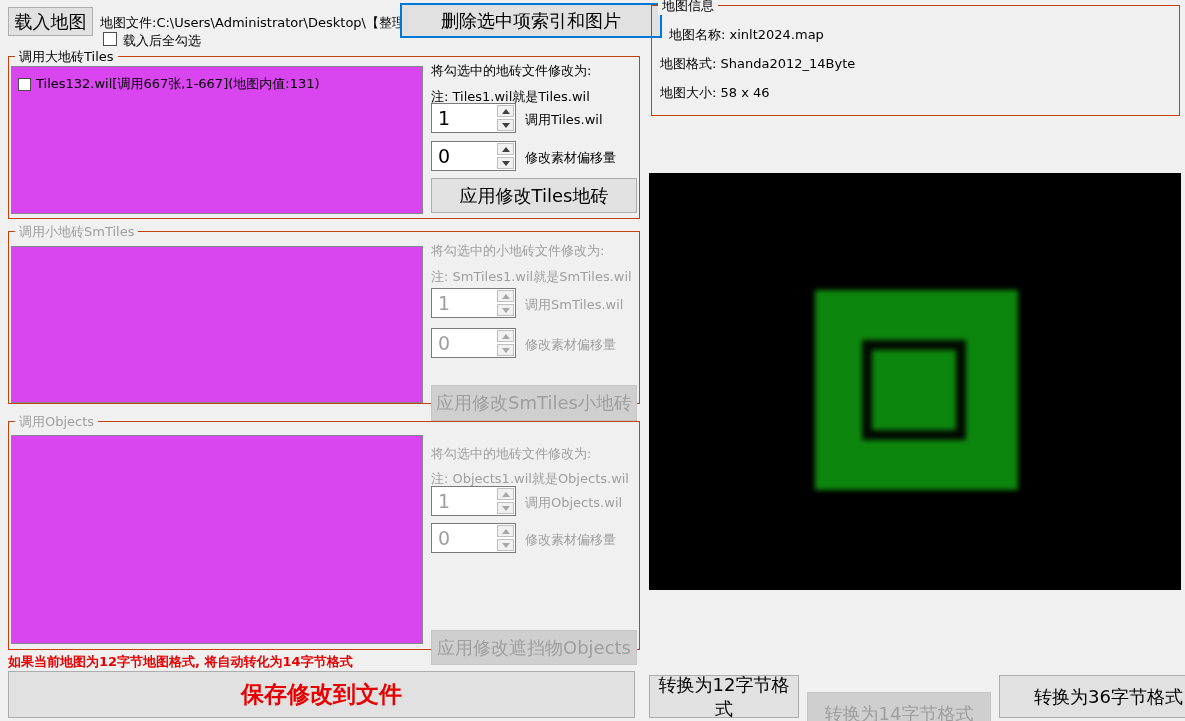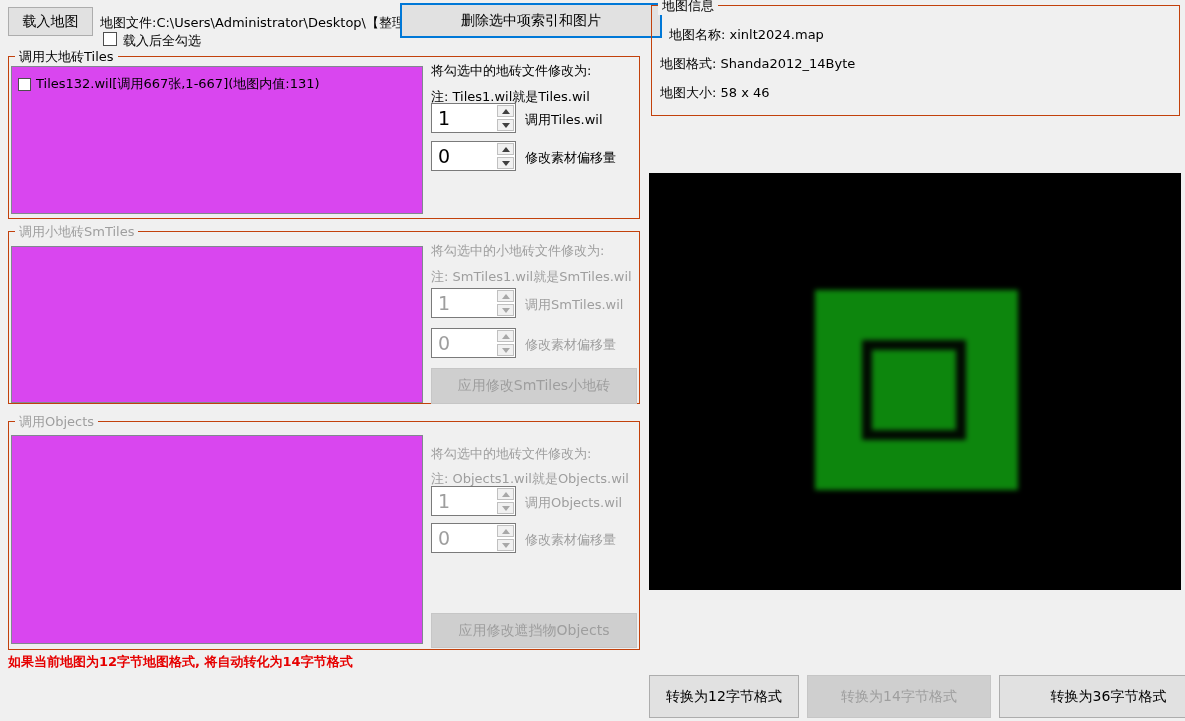--- a/index.html
+++ b/index.html
@@ -5,24 +5,24 @@
   * { margin:0; padding:0; box-sizing:border-box; }
   html,body { background:#e8e8e8; }
   .window {
     position:relative; width:1185px; height:721px; background:#f0f0f0;
     font-family:"DejaVu Sans", sans-serif; font-size:13px; color:#000;
     overflow:hidden;
   }
   .btn {
     position:absolute; background:#e1e1e1; border:1px solid #adadad;
     display:flex; align-items:center; justify-content:center;
-    font-size:14px; color:#000; cursor:pointer; text-align:center;
+    font-size:18px; color:#000; cursor:pointer; text-align:center;
   }
   .btn.focused { border:2px solid var(--accent,#0078d7); }
-  .btn.disabled { background:#cfcfcf; border-color:#c6c6c6; color:#9e9e9e; cursor:default; }
+  .btn.disabled { background:#cfcfcf; border-color:#c6c6c6; color:#9e9e9e; cursor:default;margin-top:17px; }
   .label { position:absolute; white-space:nowrap; }
   .gray { color:#9e9e9e; }
   .group {
     position:absolute; border:1px solid #c2410c;padding-left:24px;
   }
   .group-title {
     position:absolute; top:-9px; left:6px; background:#f0f0f0; padding:0 4px;
     white-space:nowrap;
   }
   .listbox {
@@ -108,20 +108,21 @@
       <div class="spin-buttons">
         <div class="spin-btn">
             <span class="tri-up"></span>
           </div>
         <div class="spin-btn">
             <span class="tri-down"></span>
           </div>
       </div>
     </div>
     <div class="label" style="left:516px; top:92px;">修改素材偏移量</div>
+    <div class="btn" style="left:422px; top:121px; width:206px; height:35px;">应用修改Tiles地砖</div>
   </div>
 
   <div class="group disabled-zone" style="left:8px; top:231px; width:632px; height:173px;">
     <div class="group-title gray">调用小地砖SmTiles</div>
     <div class="listbox" style="left:2px; top:14px; width:412px; height:157px;"></div>
     <div class="label gray" style="left:422px; top:10px;">将勾选中的小地砖文件修改为:</div>
     <div class="label gray" style="left:422px; top:36px;">注: SmTiles1.wil就是SmTiles.wil</div>
     <div class="spinner" style="left:422px; top:56px;">
       <span class="spin-value gray">1</span>
       <div class="spin-buttons">
@@ -181,18 +182,19 @@
     <div class="btn disabled" style="left:422px; top:191px; width:206px; height:35px;">应用修改遮挡物Objects</div>
   </div>
 
   <div class="map-preview">
     <div class="green-tile">
       <div class="inner-square"></div>
     </div>
   </div>
 
   <div class="warning">如果当前地图为12字节地图格式, 将自动转化为14字节格式</div>
+  <div class="btn save-btn">保存修改到文件</div>
 
   <div class="btn" style="left:649px; top:675px; width:150px; height:43px;">转换为12字节格式</div>
   <div class="btn disabled" style="left:807px; top:675px; width:184px; height:43px;">转换为14字节格式</div>
   <div class="btn" style="left:999px; top:675px; width:219px; height:43px;">转换为36字节格式</div>
 
 </div>
 
 </body></html>

